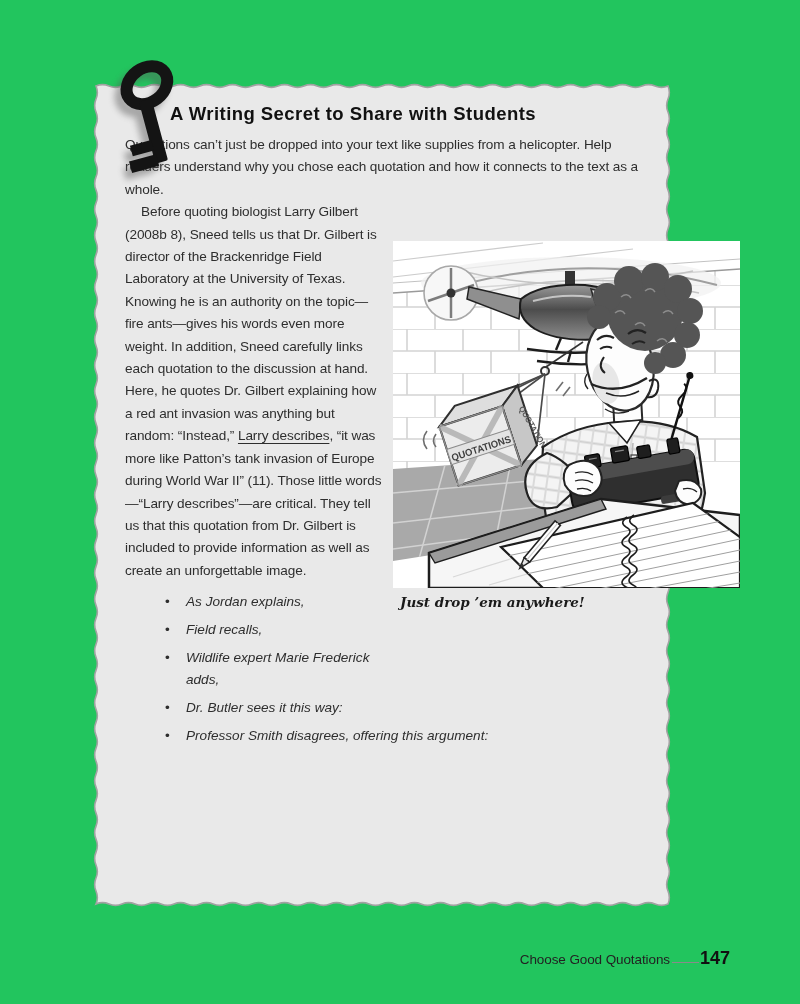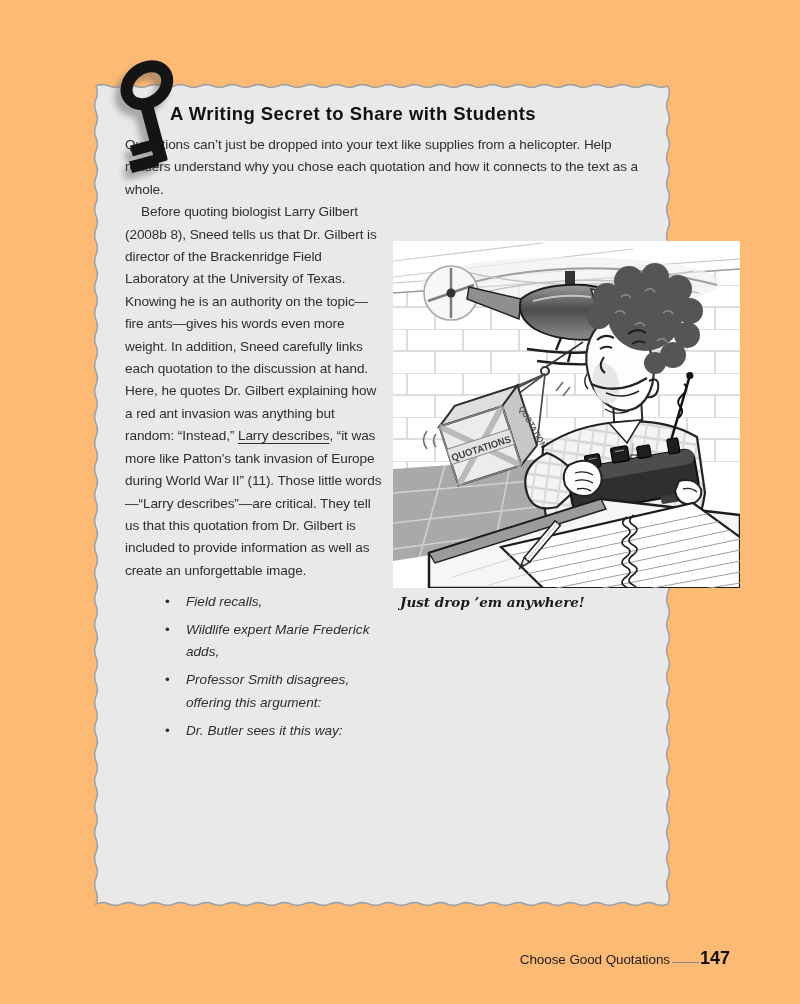--- a/index.html
+++ b/index.html
@@ -1,16 +1,16 @@
 <!DOCTYPE html>
 <html><head>
 <meta charset="utf-8">
 <style>
   html,body{margin:0;padding:0;background:#fff;}
-  .page{position:relative;width:800px;height:1004px;background:#fdba74;overflow:hidden;
+  .page{position:relative;width:800px;height:1004px;background:#22c55e;overflow:hidden;
         font-family:"Liberation Sans",sans-serif;color:#2e2e2e;}
   
   .callout-box{position:absolute;left:96px;top:86px;width:572px;height:818px;}
   .border-svg{position:absolute;left:-8px;top:-8px;pointer-events:none;}
   .callout-content{position:relative;padding:17px 18px 0 29px;z-index:1;}
   .callout-title{font-size:18.5px;font-weight:bold;color:#111;letter-spacing:.45px;
                  margin:0 0 9px 45px;}
   .callout-content p{margin:0;font-size:13.6px;line-height:22.4px;letter-spacing:-.1px;}
   .indent{text-indent:16px;}
   .u{text-decoration:underline;text-underline-offset:2.5px;}
@@ -302,24 +302,25 @@
             </g>
           </svg>
         </span>
         <span class="figure-caption">Just drop ’em anywhere!</span>
       </span>
 
       <p class="indent"><span>Before quoting biologist Larry Gilbert (2008b 8), Sneed tells us that Dr. Gilbert is director of the Brackenridge Field Laboratory at the University of Texas. Knowing he is an authority on the topic—fire ants—gives his words even more weight. In addition, Sneed carefully links each quotation to the discussion at hand. Here, he quotes Dr. Gilbert explaining how a red ant invasion was anything but random: “Instead,” </span><span class="u">Larry describes</span><span>, “it was more like Patton’s tank invasion of Europe during World War II” (11). Those little words—“Larry describes”—are critical. They tell us that this quotation from Dr. Gilbert is included to provide information as well as create an unforgettable image.</span></p>
 
 
       <ul class="bullets">
+        <li>As Jordan explains,</li>
         <li>Field recalls,</li>
         <li>Wildlife expert Marie Frederick adds,</li>
+        <li>Dr. Butler sees it this way:</li>
         <li>Professor Smith disagrees, offering this argument:</li>
-        <li>Dr. Butler sees it this way:</li>
       </ul>
 
     </div>
   </div>
 
   <div class="footer">
     <span class="footer-label">Choose Good Quotations</span>
     <span class="footer-rule"></span>
     <span class="footer-num">147</span>
   </div>

